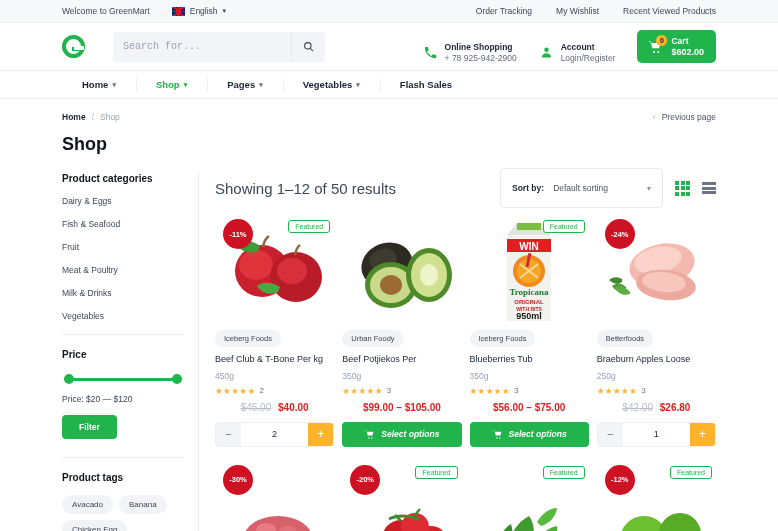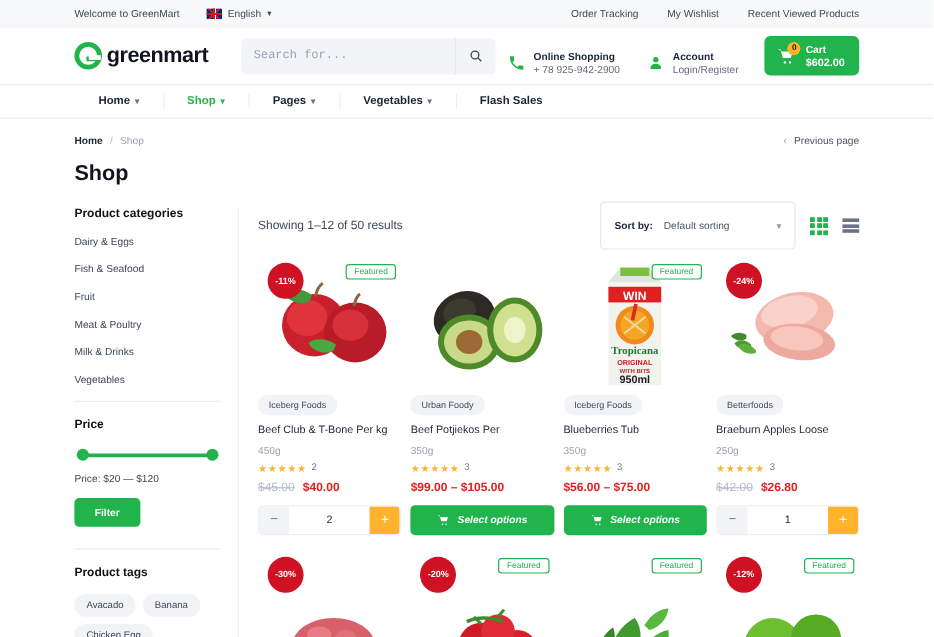--- a/index.html
+++ b/index.html
@@ -147,21 +147,21 @@
   }
   .tags { display: flex; flex-wrap: wrap; gap: 6px; margin-top: 11px; }
   .tag {
     background: #f2f3f6; color: #3d4759; font-size: 8px;
     border-radius: 11px; padding: 5px 10px; cursor: pointer; white-space: nowrap;
   }
 
   
   .main { flex: 1; padding-left: 16px; }
   .toolbar { display: flex; align-items: center; height: 30px; }
-  .showing { font-size: 10px; color: #3d4759; }
+  .showing { font-size: 15px; color: #3d4759; }
   .tools { margin-left: auto; display: flex; align-items: center; gap: 12px; }
   .sortbox {
     display: flex; align-items: center; gap: 9px;
     border: 1px solid #e6e8ed; border-radius: 4px;
     height: 40px; padding: 0 11px; min-width: 163px; cursor: pointer;
   }
   .sort-lbl { font-size: 8.5px; font-weight: bold; color: #1b2436; }
   .sort-val { font-size: 8.5px; color: #4a5365; }
   .sort-car { margin-left: auto; color: #8f97a6; font-size: 8px; }
   .viewico { display: grid; gap: 1.5px; cursor: pointer; }
@@ -186,21 +186,21 @@
   }
   .brand {
     display: inline-block; background: #f2f3f6; color: #3d4759;
     font-size: 7.5px; border-radius: 10px; padding: 4px 9px; margin-bottom: 7px;
   }
   .pname { font-size: 9px; color: #1b2436; line-height: 1.3; margin-bottom: 5px; }
   .pweight { font-size: 8.5px; color: #9aa2b1; margin-bottom: 5px; }
   .rating { display: flex; align-items: center; gap: 4px; margin-bottom: 6px; }
   .stars { color: #ffb22b; font-size: 8.5px; letter-spacing: 0.5px; }
   .rcount { font-size: 8px; color: #6b7384; }
-  .prices { font-size: 10px; font-weight: bold; margin-bottom: 9px; white-space: nowrap; }
+  .prices { font-size: 10px; font-weight: bold; margin-bottom: 9px; white-space: nowrap; text-align: center; }
   .old { color: #b7bdc8; font-weight: normal; text-decoration: line-through; margin-right: 4px; }
   .new { color: #e02020; }
   .range { color: #e02020; }
 
   .selbtn {
     width: 100%; height: 25px; background: #21b34c; color: #fff;
     border: 0; border-radius: 4px; font-family: inherit;
     font-size: 8.5px; font-weight: bold; cursor: pointer;
     display: flex; align-items: center; justify-content: center; gap: 6px; font-style: italic;
   }
@@ -240,21 +240,20 @@
     <div class="topbar-right">
       <a href="#">Order Tracking</a>
       <a href="#">My Wishlist</a>
       <a href="#">Recent Viewed Products</a>
     </div>
   </div>
 
   <div class="header">
     <div class="logo">
       <span class="logo-mark"></span>
-      <span class="logo-text">greenmart</span>
     </div>
 
     <div class="search">
       <input type="text" placeholder="Search for..." style="">
       <span class="search-btn">
         <svg width="11" height="11" viewBox="0 0 24 24" fill="none" stroke="#3d4759" stroke-width="2.4">
           <circle cx="10.5" cy="10.5" r="7"></circle>
             <line x1="16" y1="16" x2="22" y2="22"></line>
         </svg>
       </span>

